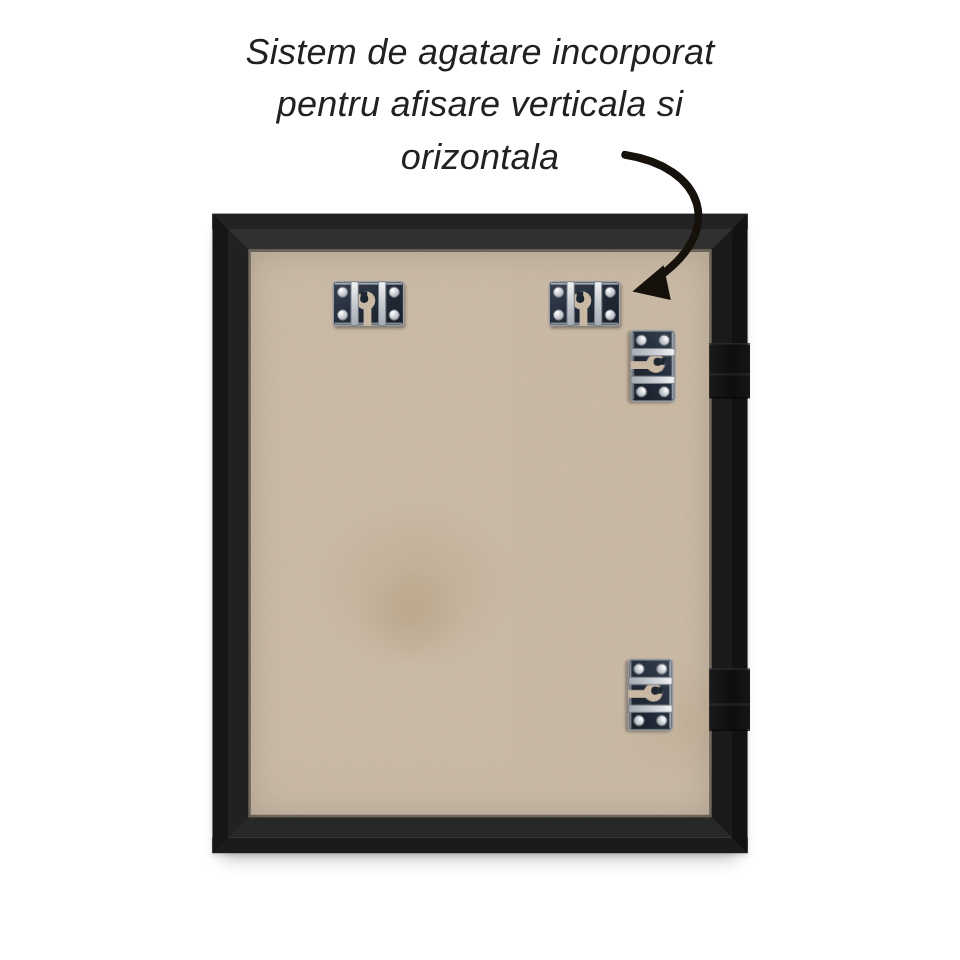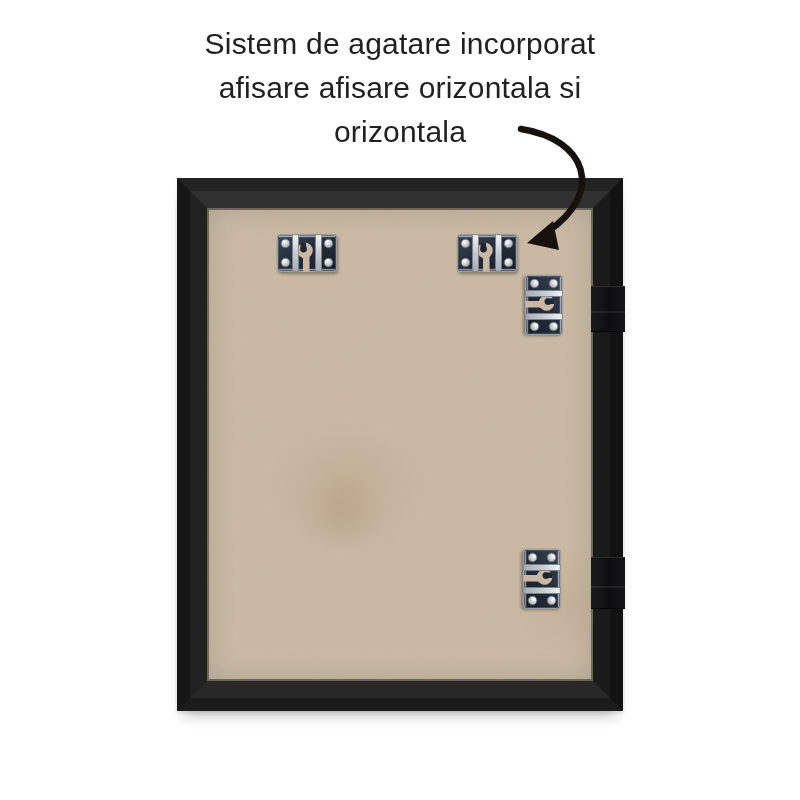--- a/index.html
+++ b/index.html
@@ -3,20 +3,21 @@
 <meta charset="utf-8">
 <style>
   html, body { margin: 0; padding: 0; background: #ffffff; }
   .canvas {
     position: relative;
     width: 800px;
     height: 800px;
     background: #ffffff;
     overflow: hidden;
     font-family: "Liberation Sans", "DejaVu Sans", sans-serif;
+    font-style: italic;
   }
 
   
   .caption {
     position: absolute;
     top: 22px;
     left: 0;
     right: 0;
     text-align: center;
     font-size: 30px;
@@ -170,21 +171,21 @@
         <feColorMatrix in="noise" type="saturate" values="0"></feColorMatrix>
         <feComponentTransfer>
             <feFuncA type="linear" slope="0.14" intercept="0"></feFuncA>
           </feComponentTransfer>
       </filter>
     </defs>
   </svg>
 
   <div class="caption">
     <span class="cap-line">Sistem de agatare incorporat</span>
-    <span class="cap-line">afisare afisare orizontala si</span>
+    <span class="cap-line">pentru afisare verticala si</span>
     <span class="cap-line">orizontala</span>
   </div>
 
   <div class="frame-outer">
     <div class="frame-inner">
       <div class="board">
         <svg class="board-texture">
           <rect width="100%" height="100%" filter="url(#boardGrain)"></rect>
         </svg>
         <div class="stain stain-1"></div>

